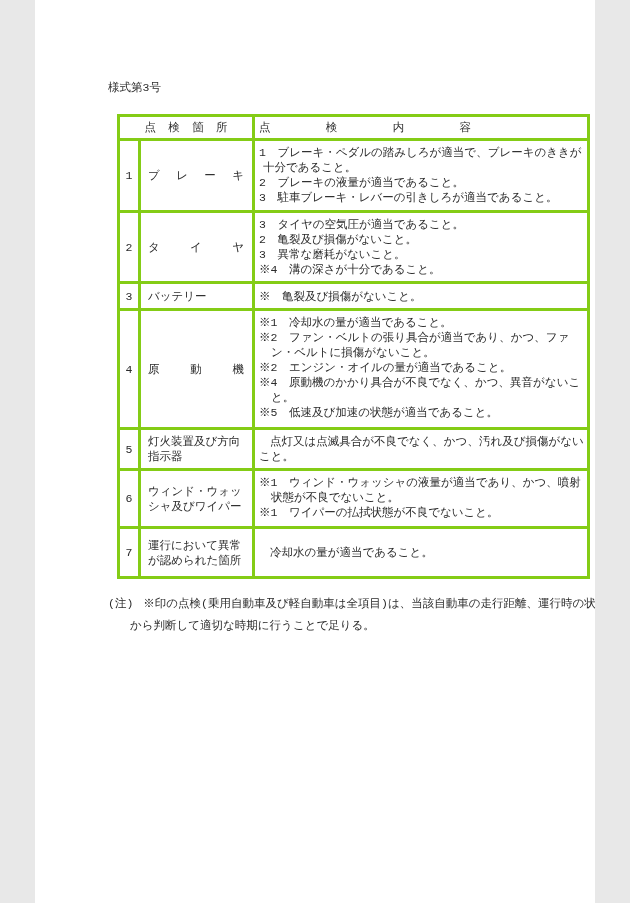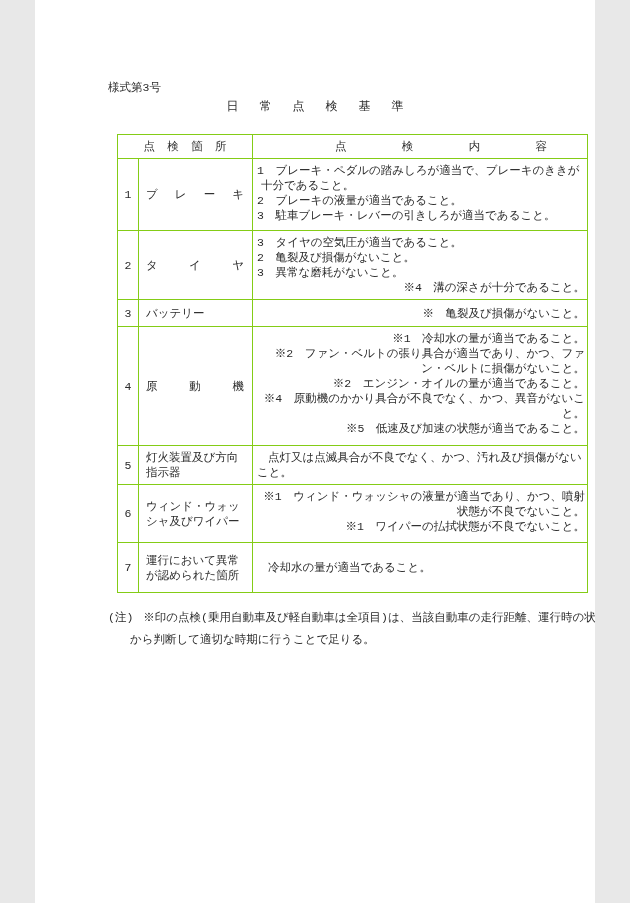--- a/index.html
+++ b/index.html
@@ -33,34 +33,34 @@
     border-collapse: collapse;
     table-layout: fixed;
     width: 470px;
     font-size: 11.5px;
     line-height: 15px;
   }
   table.inspection col.c-no  { width: 21px; }
   table.inspection col.c-loc { width: 114px; }
   table.inspection col.c-det { width: 335px; }
   table.inspection td, table.inspection th {
-    border: 1px solid #84cc16;
+    border: 3px solid #84cc16;
     font-weight: normal;
     box-sizing: border-box;
     overflow: hidden;
   }
   th.hdr-left, th.hdr-right { height: 24px; padding: 2px 4px; }
   .spread {
     display: block;
     text-align: justify;
     text-align-last: justify;
     text-justify: inter-ideograph;
   }
   .hdr-left .spread  { width: 83px;  margin: 0 auto; }
-  .hdr-right .spread { width: 212px; margin-left: 78px; }
+  .hdr-right .spread { width: 212px; }
   td.no-cell {
     text-align: center;
     vertical-align: middle;
   }
   td.loc-cell {
     vertical-align: middle;
     padding: 2px 8px 2px 7px;
   }
   td.det-cell {
     vertical-align: top;
@@ -68,40 +68,39 @@
   }
   tr.vmid td.det-cell { vertical-align: middle; }
   tr.r1 td { height: 72px; margin-top: 48px; }
   tr.r2 td { height: 68px; }
   tr.r3 td { height: 27px; }
   tr.r4 td { height: 119px; margin-top: 12px; }
   tr.r5 td { height: 38px; }
   tr.r6 td { height: 58px; }
   tr.r7 td { height: 50px; }
   .it-num  { padding-left: 4px;  text-indent: -4px; }
-  .it-mark { padding-left: 12px; text-indent: -12px; text-align: right; }
+  .it-mark { padding-left: 12px; text-indent: -12px; }
   .it-para { text-indent: 11px; }
   .note {
     margin: 14px 0 0 73px;
     width: 490px;
     font-size: 11.5px;
     line-height: 22px;
     padding-left: 22px;
     text-indent: -22px;
   }
   .note .note-label { margin-right: 10px; }
 </style>
 </head>
 <body>
 
 <div class="page">
 
   <div class="form-label">様式第3号</div>
 
-  <div class="doc-title">日常点検基準</div>
 
   <table class="inspection">
     <colgroup>
         <col class="c-no">
         <col class="c-loc">
         <col class="c-det">
       </colgroup>
 
     <tbody>
         <tr class="r-h">

